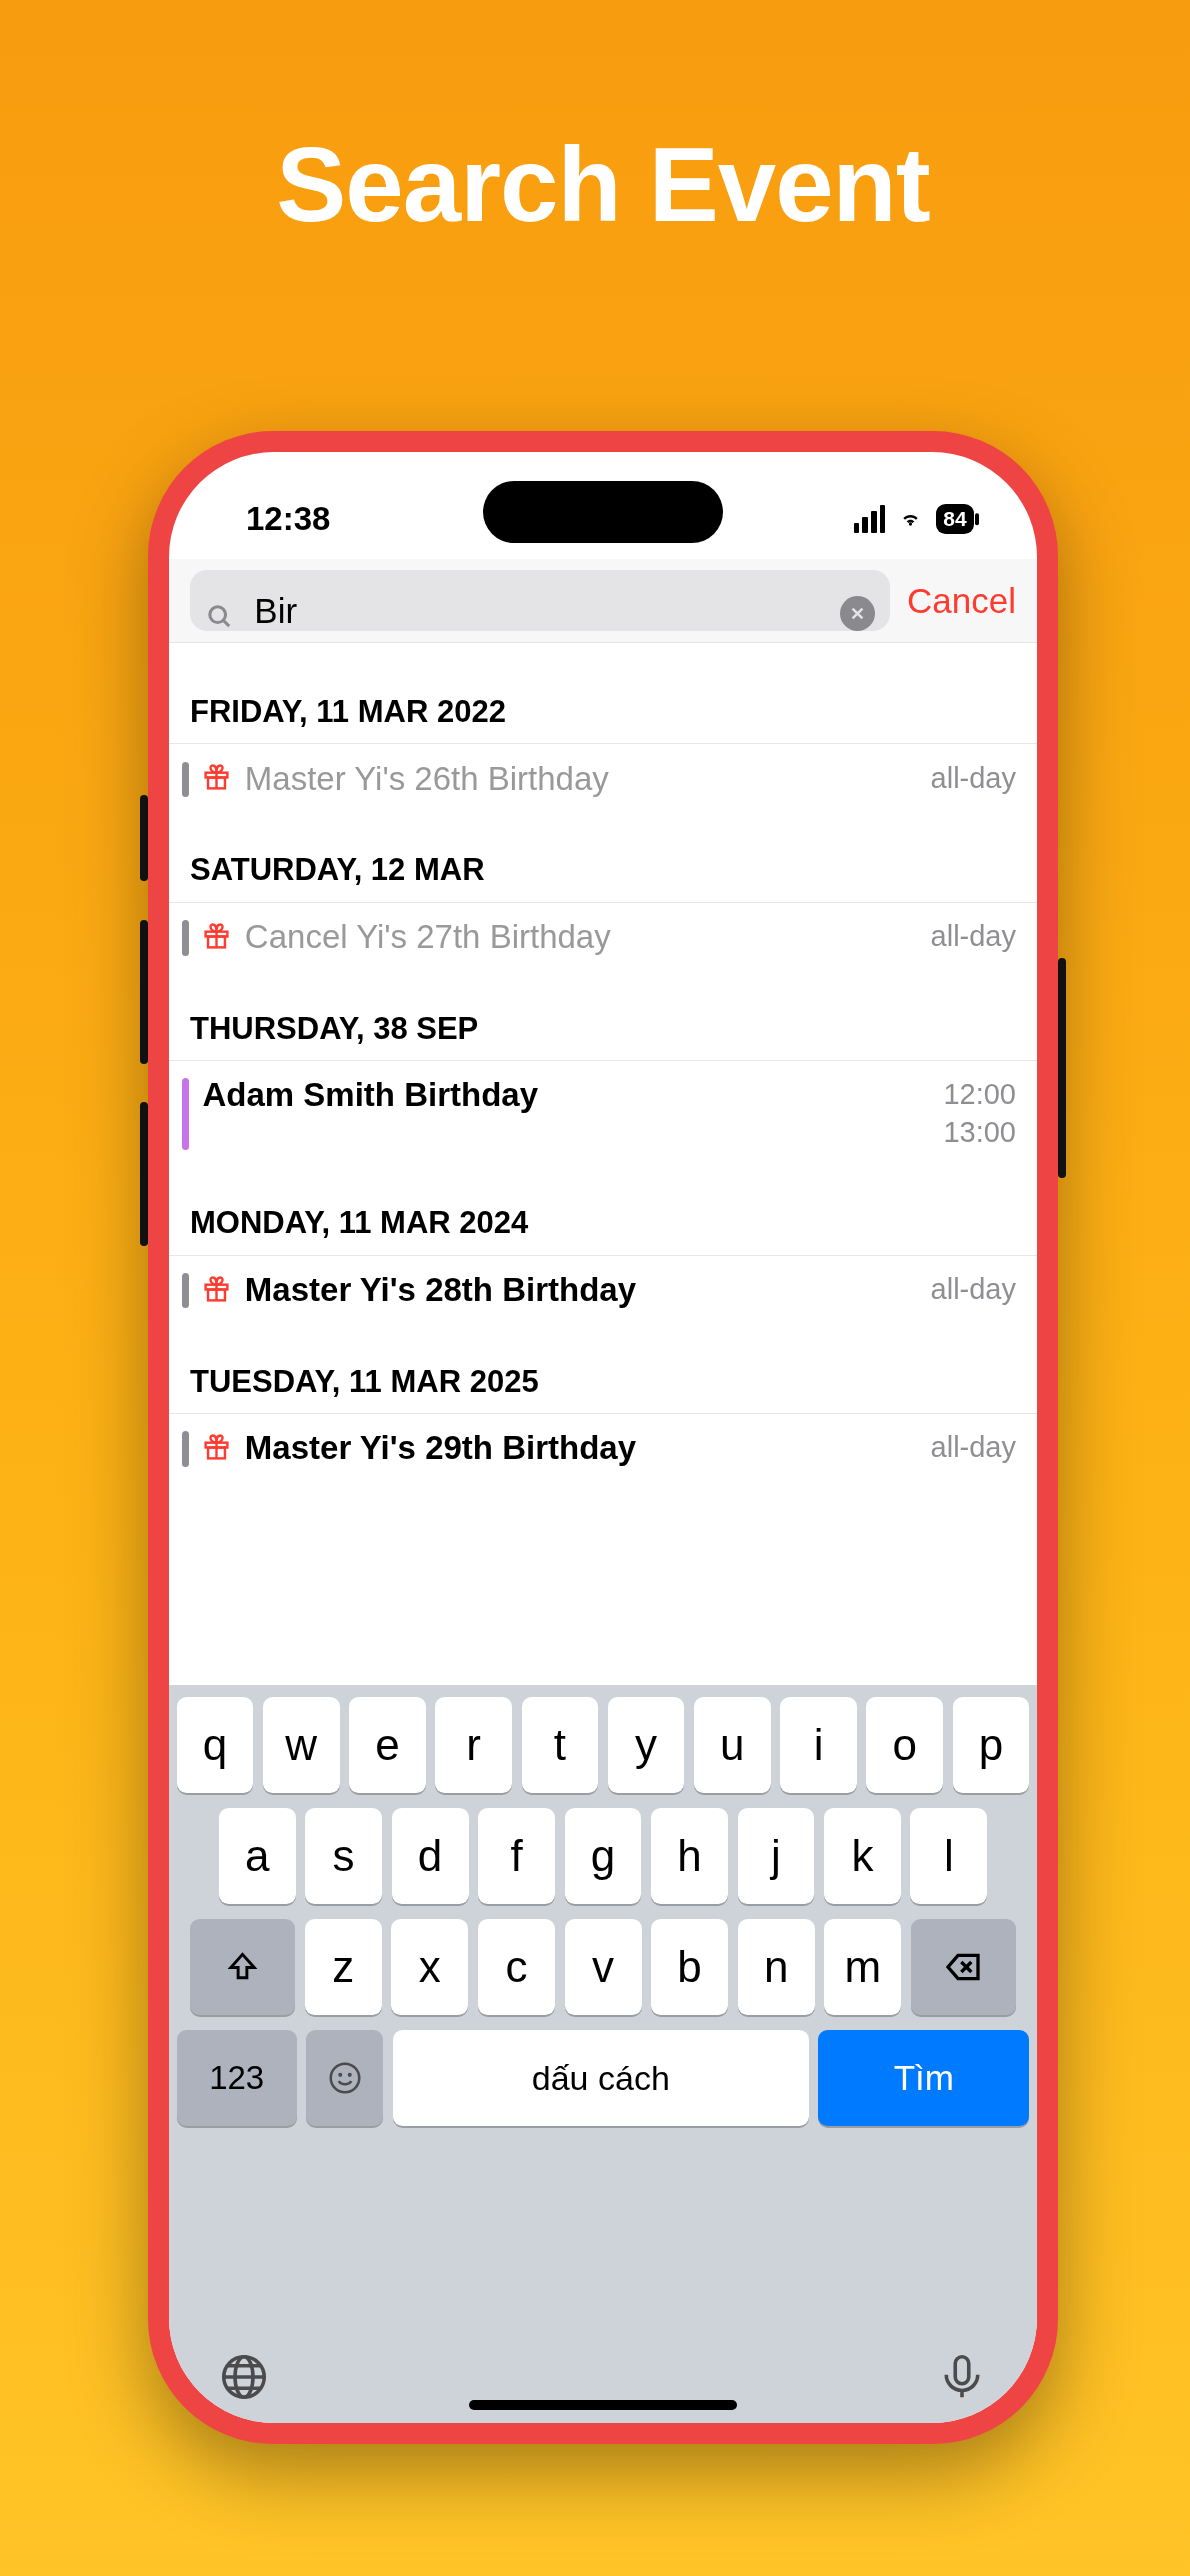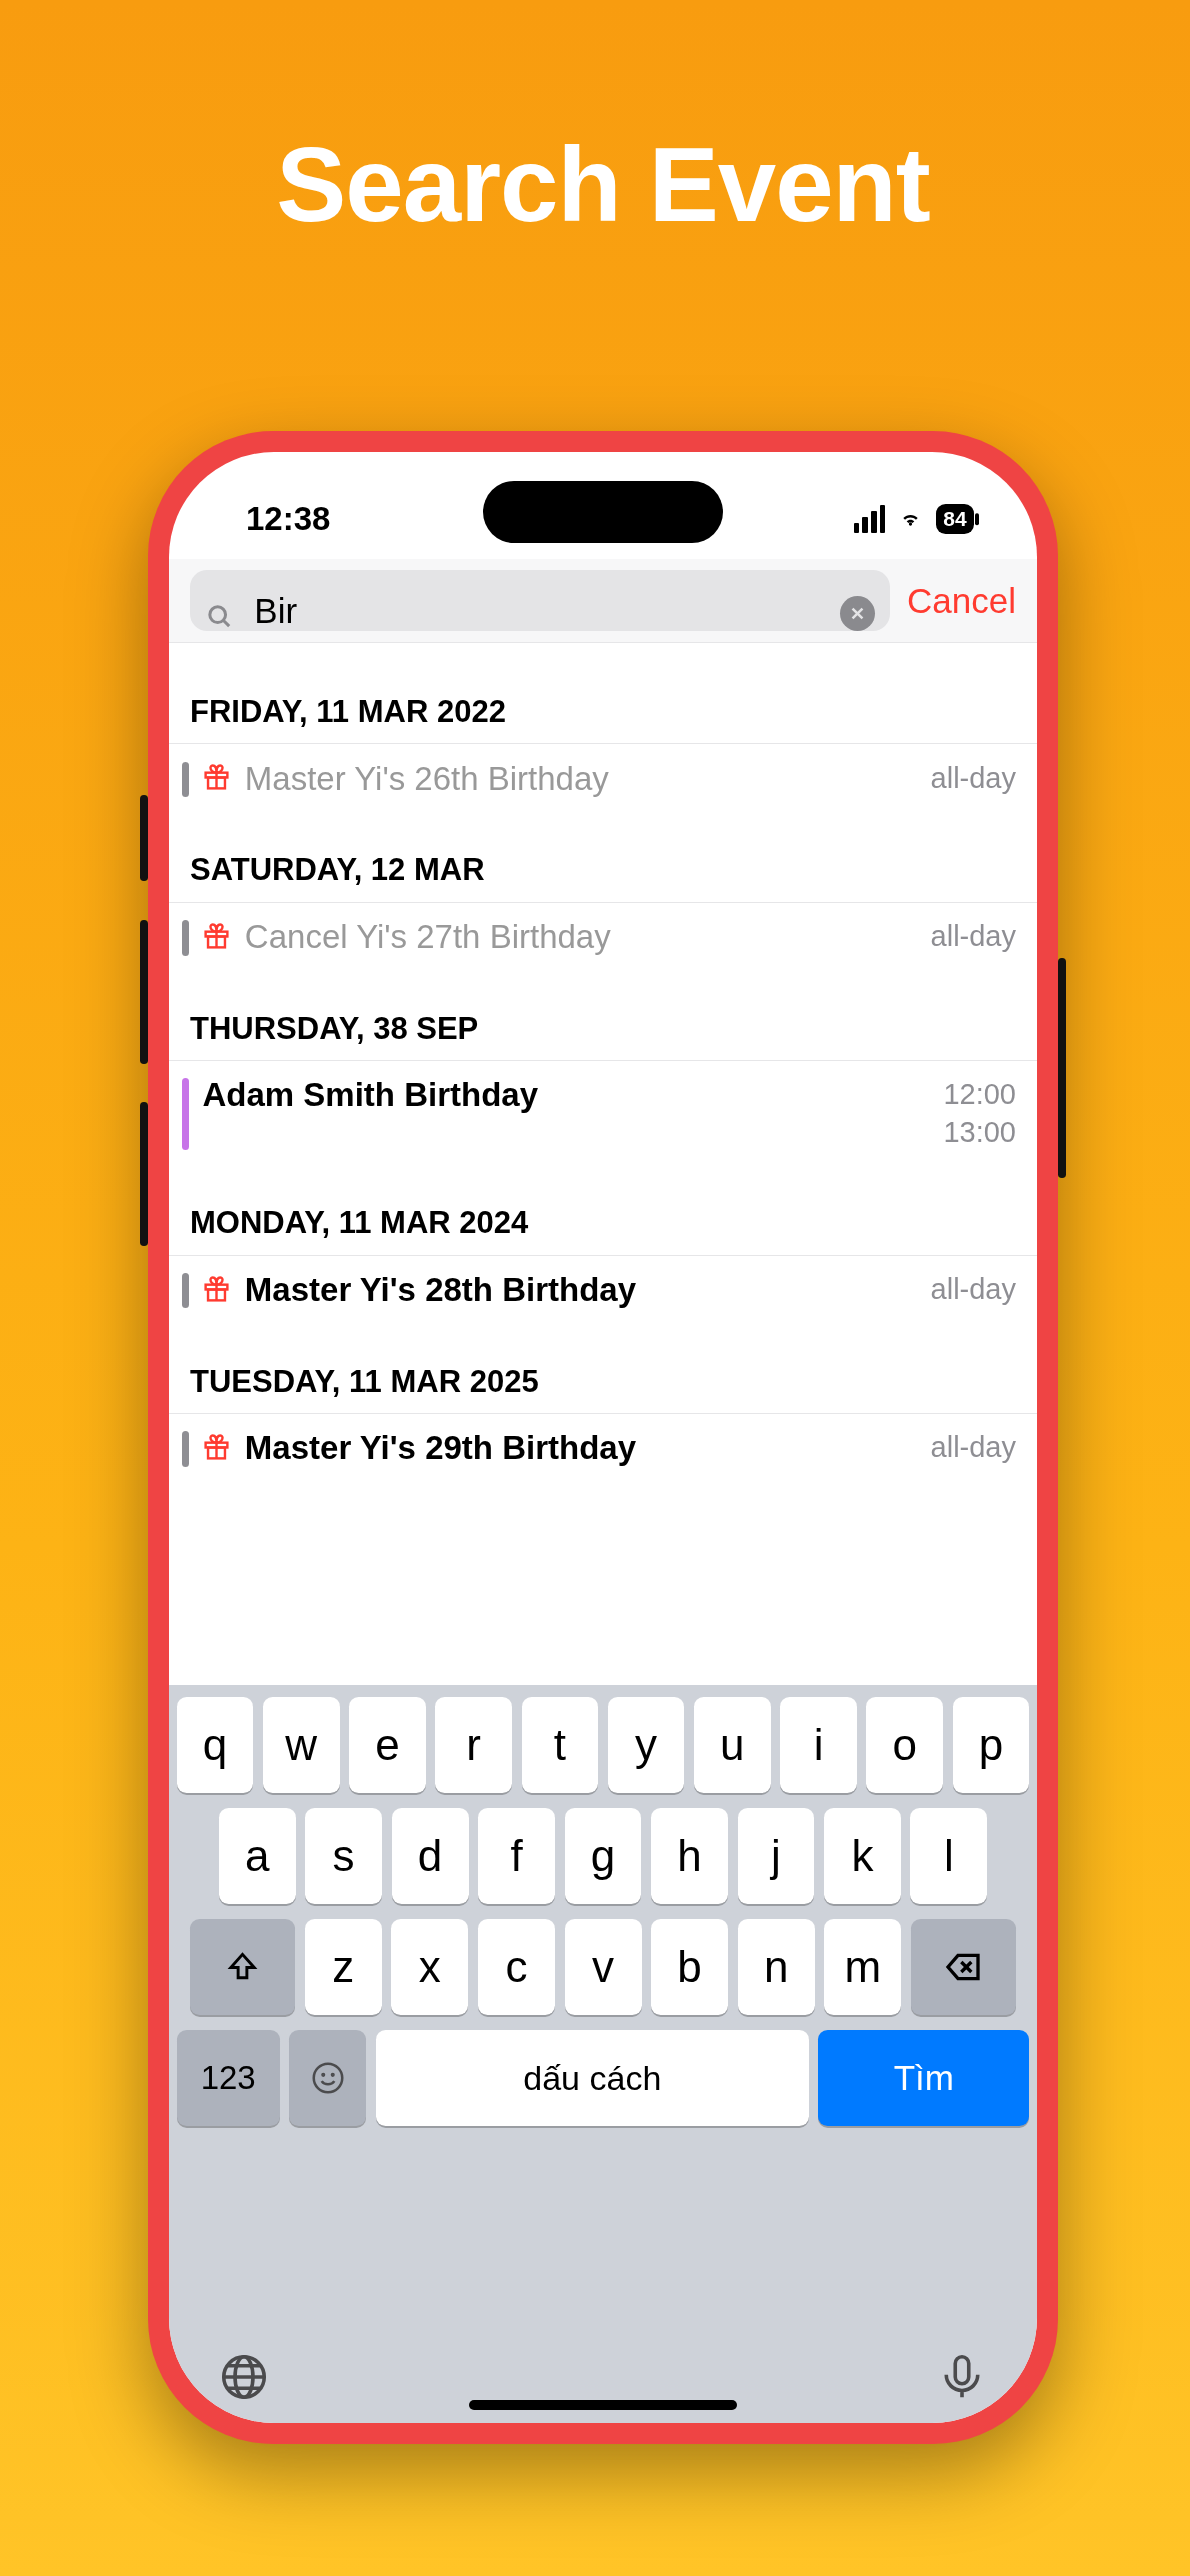--- a/index.html
+++ b/index.html
@@ -211,21 +211,21 @@
     cursor:pointer;
   }
   .key.letter { width:77px; }
   .krow.row2 { padding: 0 42px; }
   .key.special {
     background:#adb2bc;
     width:105px;
   }
   .key.backspace { width:105px; background:#adb2bc; }
   .krow.row4 .key { height:96px; }
-  .key.k123 { width:103px; background:#adb2bc; font-size:33px; }
+  .key.k123 { width:120px; background:#adb2bc; font-size:33px; }
   .key.emoji { width:77px; background:#adb2bc; font-size:38px; }
   .key.space { flex:1; font-size:34px; color:#000; }
   .key.search-key { width:211px; background:#007aff; color:#fff; font-size:35px; font-weight:500; }
 
   .kb-bottom {
     position:absolute; bottom:19px; left:0; right:0;
     display:flex; justify-content:space-between;
     padding: 0 48px;
   }
   .kb-bottom svg { width:54px; height:54px; stroke:#4b4b4d; }

